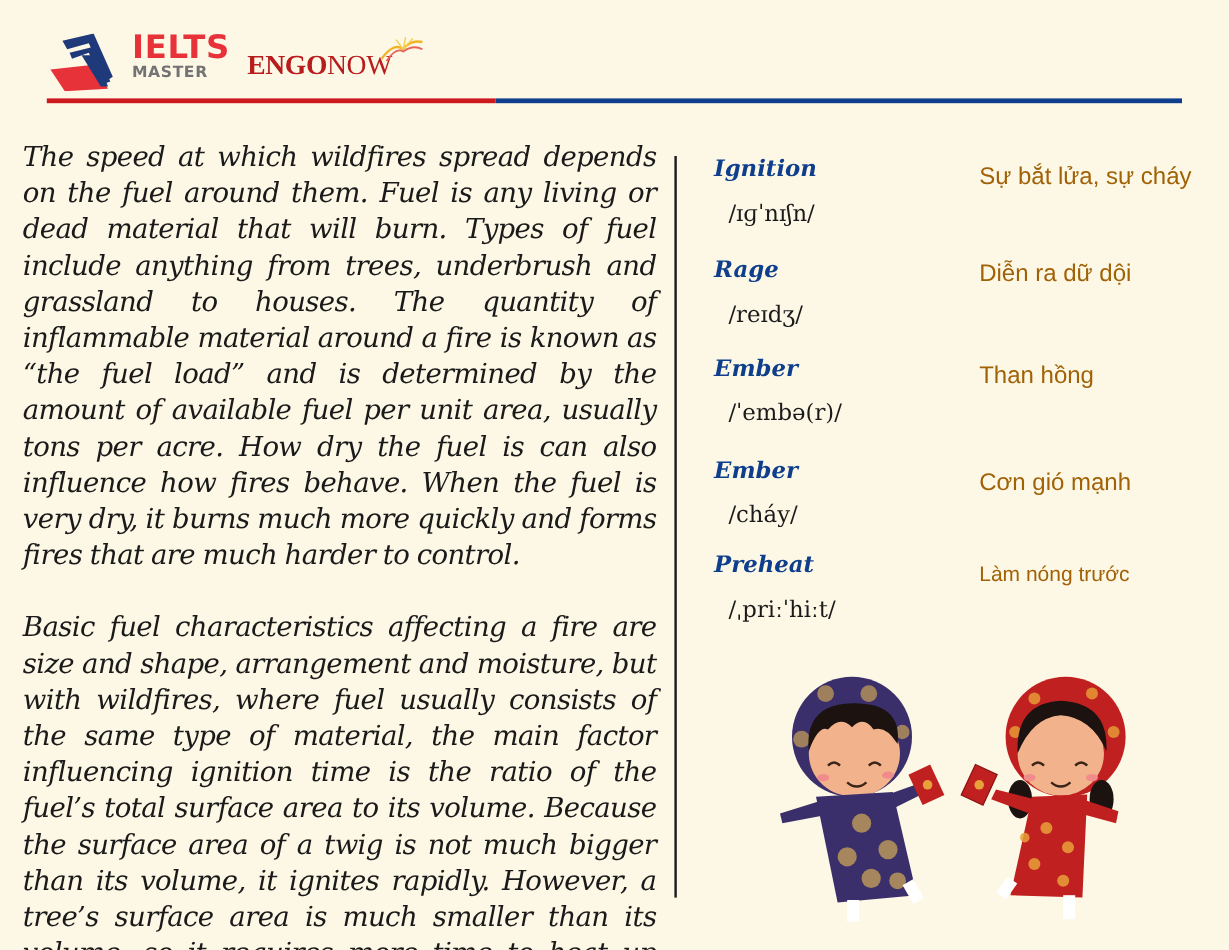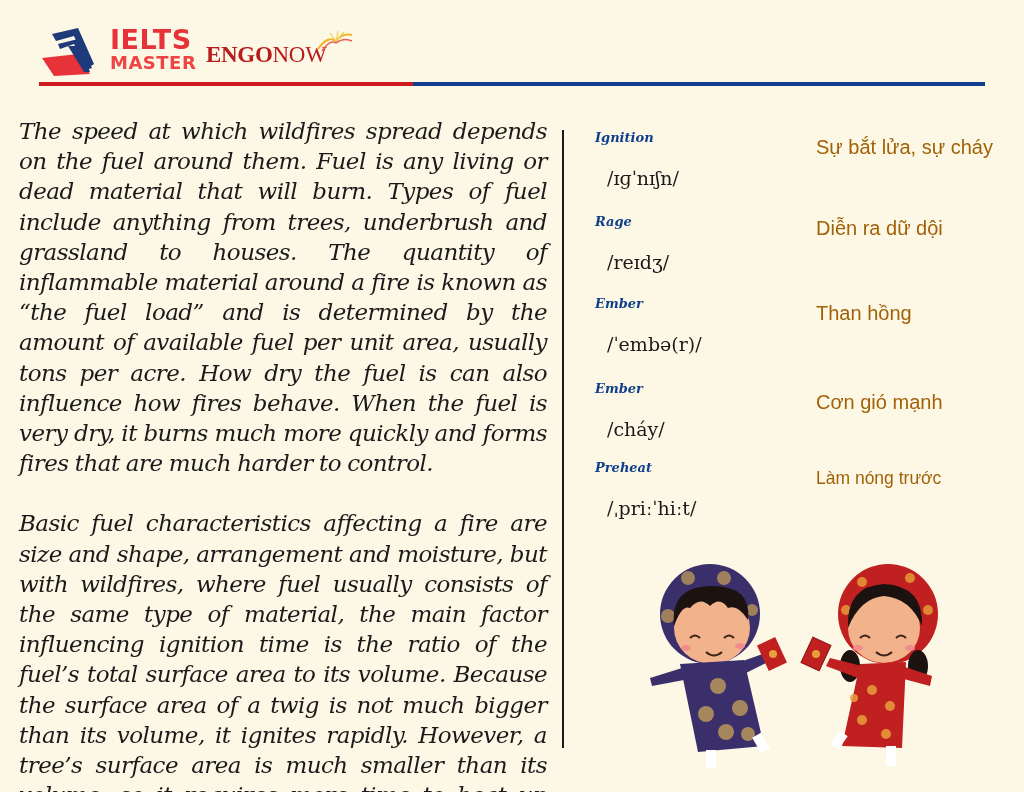--- a/index.html
+++ b/index.html
@@ -12,21 +12,21 @@
     }
     
     .header { position: absolute; left: 0; top: 0; width: 848px; height: 90px; }
     .logo-icon { position: absolute; left: 38px; top: 28px; width: 66px; height: 48px; }
     .ielts-text {
       position: absolute; left: 110px; top: 26px;
       font-family: "DejaVu Sans", "Liberation Sans", sans-serif;
       font-weight: bold; line-height: 1;
     }
     .ielts-word { display: block; font-size: 27px; color: #e8323a; letter-spacing: 0.5px; }
-    .master-word { display: block; font-size: 18px; color: #ef4444; margin-top: 1px; letter-spacing: 0.5px; }
+    .master-word { display: block; font-size: 13px; color: #737373; margin-top: 1px; letter-spacing: 0.5px; }
     .engonow {
       position: absolute; left: 206px; top: 42px;
       font-family: "Liberation Serif", "DejaVu Serif", serif;
       font-size: 23px; color: #b91c1c; letter-spacing: -0.3px;
     }
     .engonow .bold-part { font-weight: bold; }
     .engonow-book { position: absolute; left: 316px; top: 29px; width: 38px; height: 22px; }
     .tagline {
       position: absolute; right: 40px; top: 49px;
       font-family: "DejaVu Sans", "Liberation Sans", sans-serif;
@@ -48,21 +48,21 @@
     .passage p { margin: 0 0 30px 0; }
     .divider {
       position: absolute; left: 562px; top: 130px; width: 2px; height: 618px; background: #1a1a1a;
     }
     
     .vocab { position: absolute; left: 595px; top: 130px; width: 410px; }
     .vocab-item { position: absolute; left: 0; width: 410px; }
     .vocab-word {
       position: absolute; left: 0; top: 0;
       font-family: "DejaVu Serif", "Liberation Serif", serif;
-      font-weight: bold; font-style: italic; font-size: 13px; color: #0f3f8c;
+      font-weight: bold; font-style: italic; font-size: 19px; color: #0f3f8c;
     }
     .vocab-ipa {
       position: absolute; left: 12px; top: 37px;
       font-family: "DejaVu Serif", "Liberation Serif", serif;
       font-size: 19px; color: #1a1a1a; white-space: nowrap;
     }
     .vocab-meaning {
       position: absolute; left: 201px;
       font-family: Liberation Sans, sans-serif;
       font-size: 20px; color: #a16207; white-space: nowrap; margin-left: 20px;

